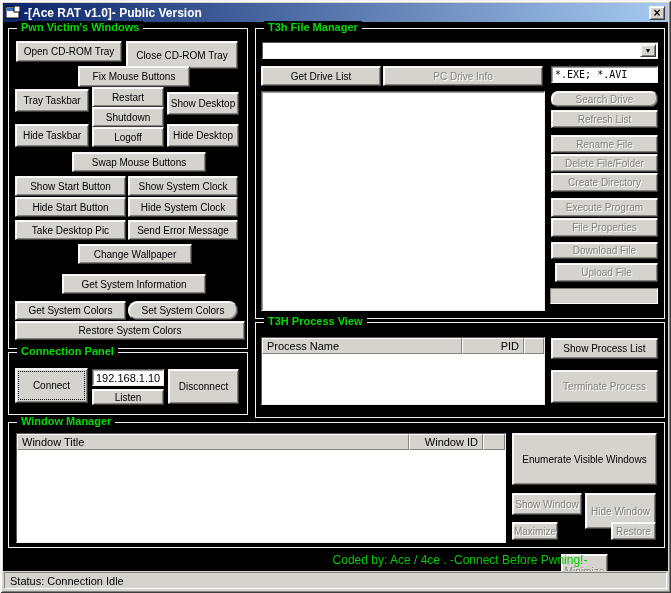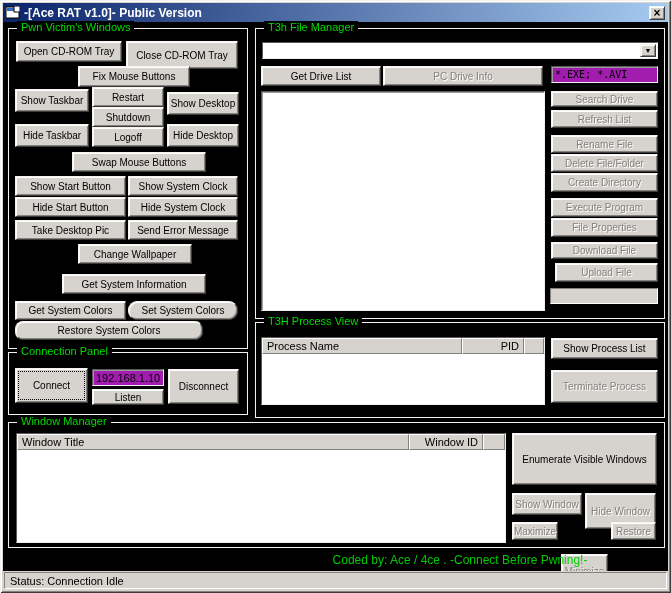--- a/index.html
+++ b/index.html
@@ -20,34 +20,34 @@
     border: 1px solid; border-color: #f4f2ee #3c3c3c #3c3c3c #f4f2ee;
     box-shadow: inset 1px 1px 0 #fff, inset -1px -1px 0 #84827d;
     display: flex; align-items: center; justify-content: center;
     font-size: 12px; font-weight: bold; line-height: 1; color: #000; padding: 0;
     font-family: "Liberation Sans", sans-serif;
   }
   .content { position: absolute; left: 3px; top: 22px; width: 665px; height: 549px; background: var(--background, #000); }
   .group { position: absolute; border: 1px solid #f2f2f2; }
   .glabel {
     position: absolute; top: -8px; left: 8px; background: var(--background, #000);
-    padding: 0 4px; font-size: 11px; font-weight: normal; color: var(--label_green, #00dd00); white-space: nowrap;
+    padding: 0 4px; font-size: 11px; font-weight: bold; color: var(--label_green, #00dd00); white-space: nowrap;
   }
   .btn {
     position: absolute; background: var(--button_face, #d6d3ce);
     border: 1px solid; border-color: #f4f2ee #3c3c3c #3c3c3c #f4f2ee;
     box-shadow: inset 1px 1px 0 #fff, inset -1px -1px 0 #84827d;
     font-size: 10px; color: #000; font-family: inherit;
     display: flex; align-items: center; justify-content: center;
     white-space: nowrap; cursor: default; padding: 1px;
   }
   .btn.d { color: #84827d; text-shadow: 1px 1px 0 #fff; }
   .btn.focus { outline: 1px dotted #000; outline-offset: -4px; }
   .tinput {
-    position: absolute; background: #a21caf;
+    position: absolute; background: #ffffff;
     border: 1px solid; border-color: #5a5a5a #efefef #efefef #5a5a5a;
     box-shadow: inset 1px 1px 0 #9a9a9a;
     font-size: 11px; padding: 1px 3px; font-family: inherit; color: #000;
   }
   .mono { font-family: "DejaVu Sans Mono", monospace; font-size: 10px; }
   .sunkenbox {
     position: absolute; background: #fff;
     border: 1px solid; border-color: #5a5a5a #efefef #efefef #5a5a5a;
     box-shadow: inset 1px 1px 0 #9a9a9a;
   }
@@ -125,54 +125,54 @@
   <div class="group" style="left:255px;top:322px;width:410px;height:96px;">
     <span class="glabel">T3H Process View</span>
   </div>
   <div class="group" style="left:8px;top:422px;width:657px;height:126px;">
     <span class="glabel">Window Manager</span>
   </div>
 
   <button class="btn" style="left:16px;top:41px;width:106px;height:21px;">Open CD-ROM Tray</button>
   <button class="btn" style="left:126px;top:41px;width:112px;height:28px;">Close CD-ROM Tray</button>
   <button class="btn" style="left:78px;top:66px;width:112px;height:21px;">Fix Mouse Buttons</button>
-  <button class="btn" style="left:15px;top:89px;width:74px;height:23px;">Show Taskbar</button>
+  <button class="btn" style="left:15px;top:89px;width:74px;height:23px;">Tray Taskbar</button>
   <button class="btn" style="left:92px;top:87px;width:72px;height:20px;">Restart</button>
   <button class="btn" style="left:167px;top:92px;width:72px;height:23px;">Show Desktop</button>
   <button class="btn" style="left:92px;top:107px;width:72px;height:20px;">Shutdown</button>
   <button class="btn" style="left:15px;top:124px;width:74px;height:23px;">Hide Taskbar</button>
   <button class="btn" style="left:92px;top:127px;width:72px;height:20px;">Logoff</button>
   <button class="btn" style="left:167px;top:124px;width:72px;height:23px;">Hide Desktop</button>
   <button class="btn" style="left:72px;top:152px;width:134px;height:20px;">Swap Mouse Buttons</button>
   <button class="btn" style="left:15px;top:176px;width:111px;height:20px;">Show Start Button</button>
   <button class="btn" style="left:128px;top:176px;width:110px;height:20px;">Show System Clock</button>
   <button class="btn" style="left:15px;top:197px;width:111px;height:20px;">Hide Start Button</button>
   <button class="btn" style="left:128px;top:197px;width:110px;height:20px;">Hide System Clock</button>
   <button class="btn" style="left:15px;top:220px;width:111px;height:20px;">Take Desktop Pic</button>
   <button class="btn" style="left:128px;top:220px;width:110px;height:20px;">Send Error Message</button>
   <button class="btn" style="left:78px;top:244px;width:114px;height:20px;">Change Wallpaper</button>
   <button class="btn" style="left:62px;top:274px;width:144px;height:20px;">Get System Information</button>
   <button class="btn" style="left:15px;top:301px;width:111px;height:19px;">Get System Colors</button>
   <button class="btn" style="left:128px;top:301px;width:110px;height:19px;border-radius:9px;">Set System Colors</button>
-  <button class="btn" style="left:15px;top:321px;width:188px;height:19px;border-radius:8px;">Restore System Colors</button>
+  <button class="btn" style="left:15px;top:321px;width:230px;height:19px;">Restore System Colors</button>
 
   <button class="btn focus" style="left:15px;top:368px;width:73px;height:35px;text-align:right;">Connect</button>
   <input class="tinput" style="left: 92px; top: 369px; width: 72px; height: 17px;" value="192.168.1.100">
   <button class="btn" style="left:92px;top:389px;width:72px;height:16px;">Listen</button>
   <button class="btn" style="left:168px;top:369px;width:71px;height:35px;">Disconnect</button>
 
   <div class="combo" style="left:262px;top:42px;width:396px;height:17px;">
     <div class="combo-field"></div>
     <div class="combo-btn">▼</div>
   </div>
   <button class="btn" style="left:261px;top:66px;width:120px;height:20px;">Get Drive List</button>
   <button class="btn d" style="left:383px;top:66px;width:160px;height:20px;">PC Drive Info</button>
   <input class="tinput mono" style="left: 551px; top: 66px; width: 107px; height: 17px;" value="*.EXE; *.AVI">
   <div class="sunkenbox" style="left:261px;top:91px;width:284px;height:220px;"></div>
-  <button class="btn d" style="left:551px;top:91px;width:107px;height:16px;">Search Drive</button>
+  <button class="btn d" style="left:551px;top:91px;width:107px;height:16px;border-radius:7px;">Search Drive</button>
   <button class="btn d" style="left:551px;top:110px;width:107px;height:18px;">Refresh List</button>
   <button class="btn d" style="left:551px;top:135px;width:107px;height:18px;">Rename File</button>
   <button class="btn d" style="left:551px;top:154px;width:107px;height:18px;">Delete File/Folder</button>
   <button class="btn d" style="left:551px;top:173px;width:107px;height:19px;">Create Directory</button>
   <button class="btn d" style="left:551px;top:198px;width:107px;height:19px;">Execute Program</button>
   <button class="btn d" style="left:551px;top:218px;width:107px;height:19px;">File Properties</button>
   <button class="btn d" style="left:551px;top:242px;width:107px;height:17px;">Download File</button>
   <button class="btn d" style="left:555px;top:263px;width:103px;height:19px;">Upload File</button>
   <div class="panel" style="left:550px;top:288px;width:108px;height:16px;"></div>
 

